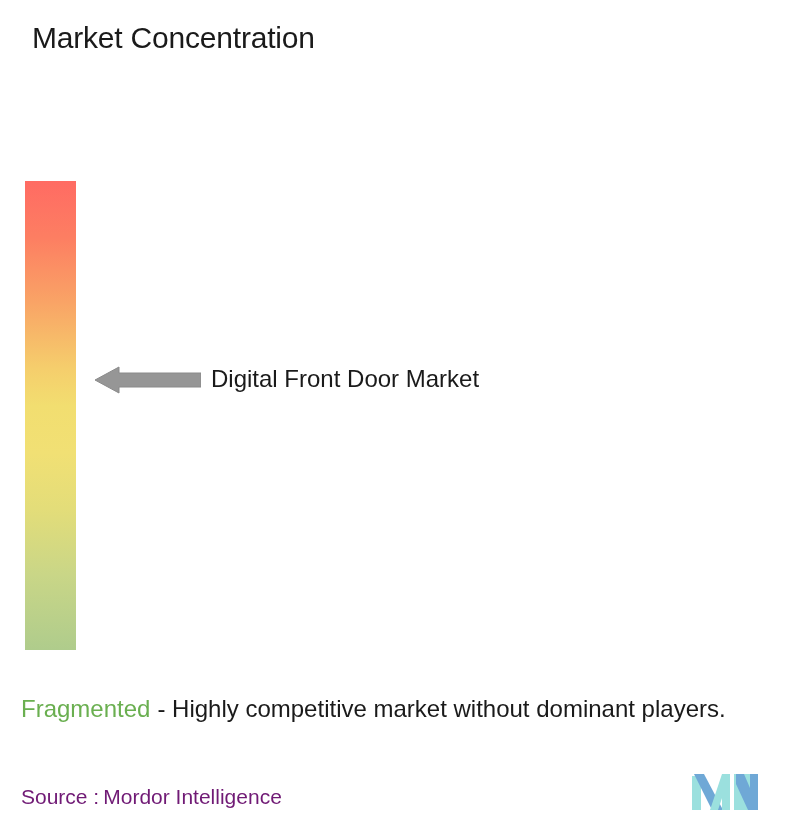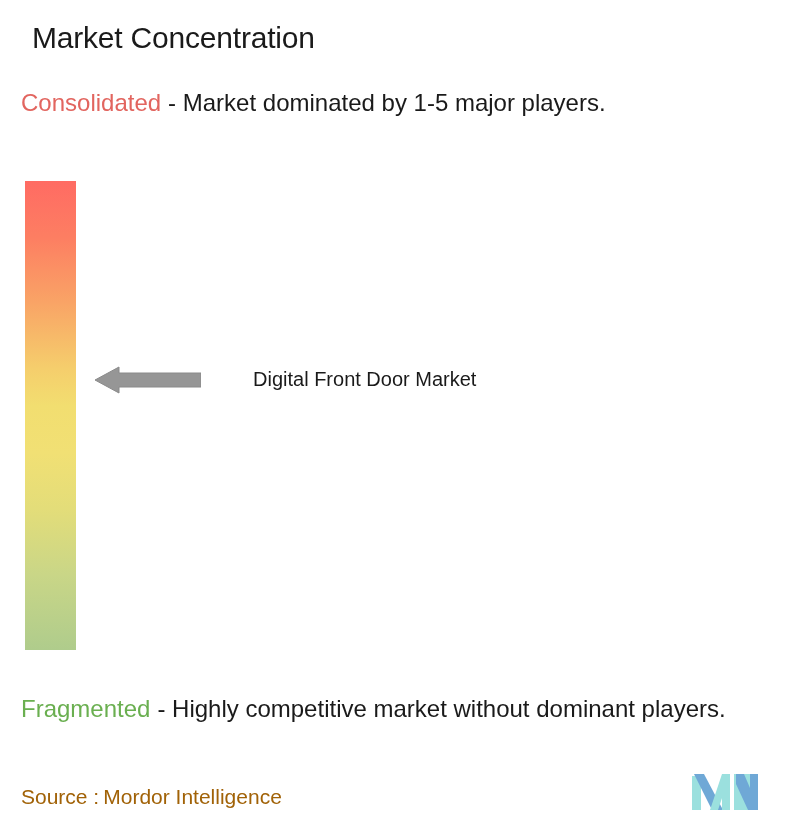--- a/index.html
+++ b/index.html
@@ -97,35 +97,34 @@
     top: 366px;
     width: 106px;
     height: 28px;
   }
   .pointer svg { display: block; }
 
   .pointer-label {
     position: absolute;
     left: 211px;
     top: 364px;
-    font-size: 20px;
+    font-size: 24px;
     color: #1a1a1a;
     line-height: 30px;
     white-space: nowrap;
     font-weight: 400;
-    margin-left: 42px;
   }
 
   
   .source-line {
     position: absolute;
     left: 21px;
     top: 783px;
     font-size: 21px;
-    color: #a16207;
+    color: #701a75;
     line-height: 27px;
     white-space: nowrap;
     font-weight: 400;
   }
   .source-sep { display: inline-block; width: 4px; }
 
   
   .brand-logo {
     position: absolute;
     left: 692px;
@@ -135,23 +134,20 @@
   }
   .brand-logo svg { display: block; }
 </style>
 </head>
 <body>
 
 <div class="page">
 
   <div class="page-title">Market Concentration</div>
 
-  <div class="legend-top">
-    <span class="term">Consolidated</span><span class="legend-gap"></span><span>- Market dominated by 1-5 major players.</span>
-  </div>
 
   <div class="scale-bar"></div>
 
   <div class="pointer">
     <svg width="106" height="28" viewBox="0 0 106 28" xmlns="http://www.w3.org/2000/svg">
       <polygon points="0,14 24,1 24,7 106,7 106,21 24,21 24,27" fill="#969696" stroke="#8A8A8A" stroke-width="1"></polygon>
     </svg>
   </div>
 
   <div class="pointer-label">Digital Front Door Market</div>

